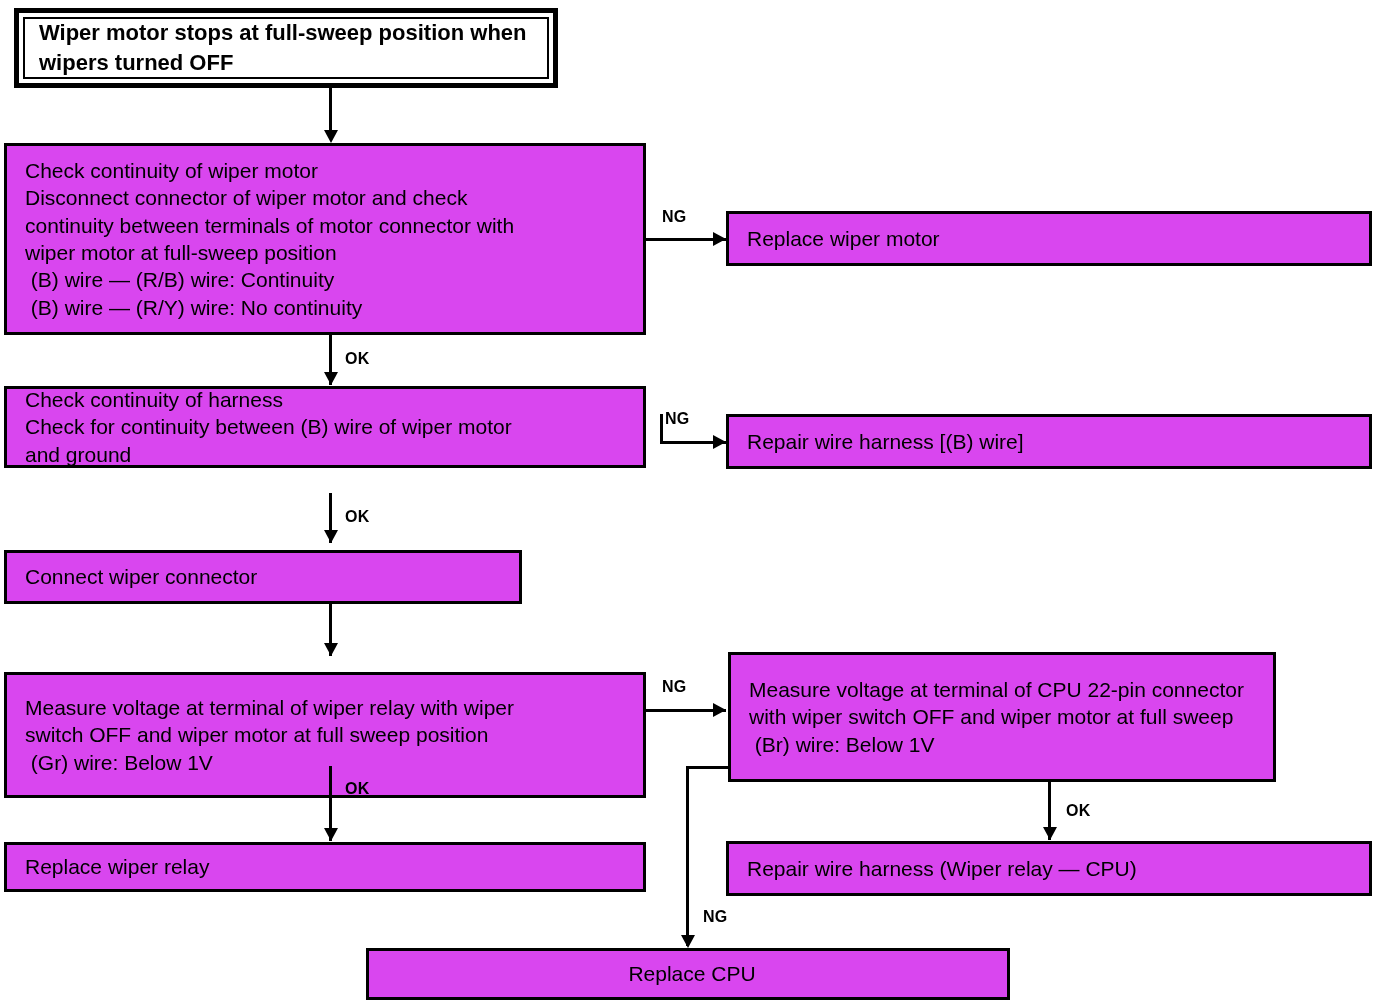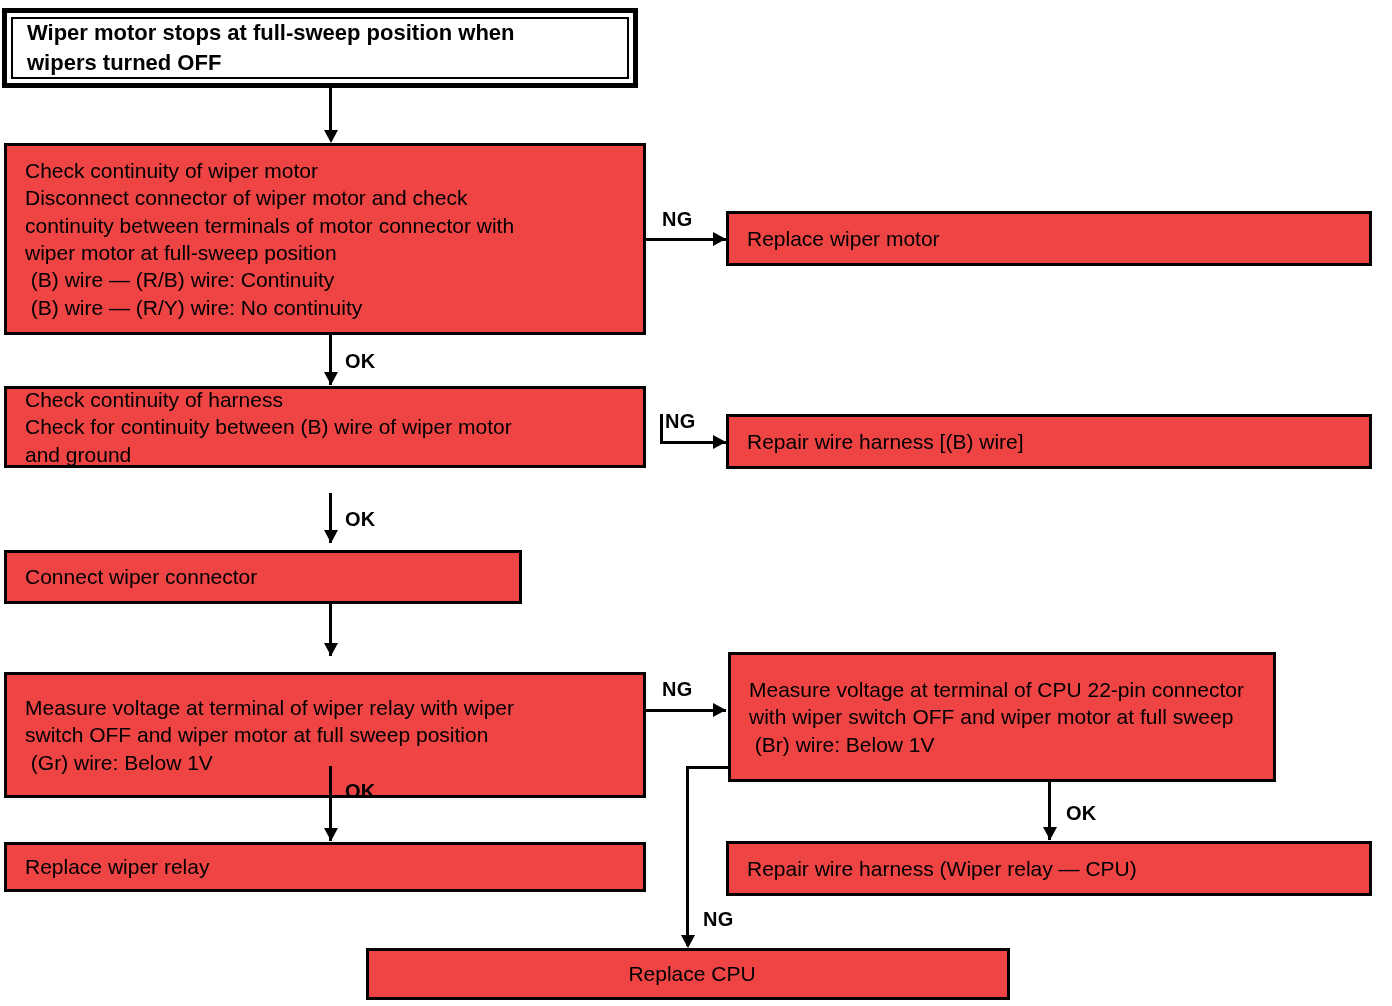--- a/index.html
+++ b/index.html
@@ -16,21 +16,21 @@
     width: 1392px;
     height: 1006px;
     background: #ffffff;
     overflow: hidden;
   }
   
   .node {
     position: absolute;
     box-sizing: border-box;
     border: 3px solid #000;
-    background: #ef4444;
+    background: #d946ef;
     display: flex;
     flex-direction: column;
     justify-content: center;
   }
   .node .line {
     font-size: 21px;
     line-height: 1.30;
     white-space: pre;
     padding-left: 18px;
   }
@@ -84,32 +84,32 @@
   .arrow-right {
     position: absolute;
     width: 0;
     height: 0;
     border-top: 7px solid transparent;
     border-bottom: 7px solid transparent;
     border-left: 13px solid #000;
   }
   .edge-label {
     position: absolute;
-    font-size: 20px;
+    font-size: 16px;
     font-weight: bold;
     letter-spacing: 0.3px;
     white-space: nowrap;
   }
 </style>
 </head>
 <body>
 
 <div id="diagram">
 
-  <div class="title-outer" style="left:2px; top:8px; width:636px; height:80px;">
+  <div class="title-outer" style="left:14px; top:8px; width:544px; height:80px;">
     <div class="title-inner">
       <div class="line">Wiper motor stops at full-sweep position when</div>
       <div class="line">wipers turned OFF</div>
     </div>
   </div>
 
   <div class="vline" style="left:329px; top:88px; height:48px;"></div>
   <div class="arrow-down" style="left:324px; top:130px;"></div>
 
   <div class="node" style="left:4px; top:143px; width:642px; height:192px;">

